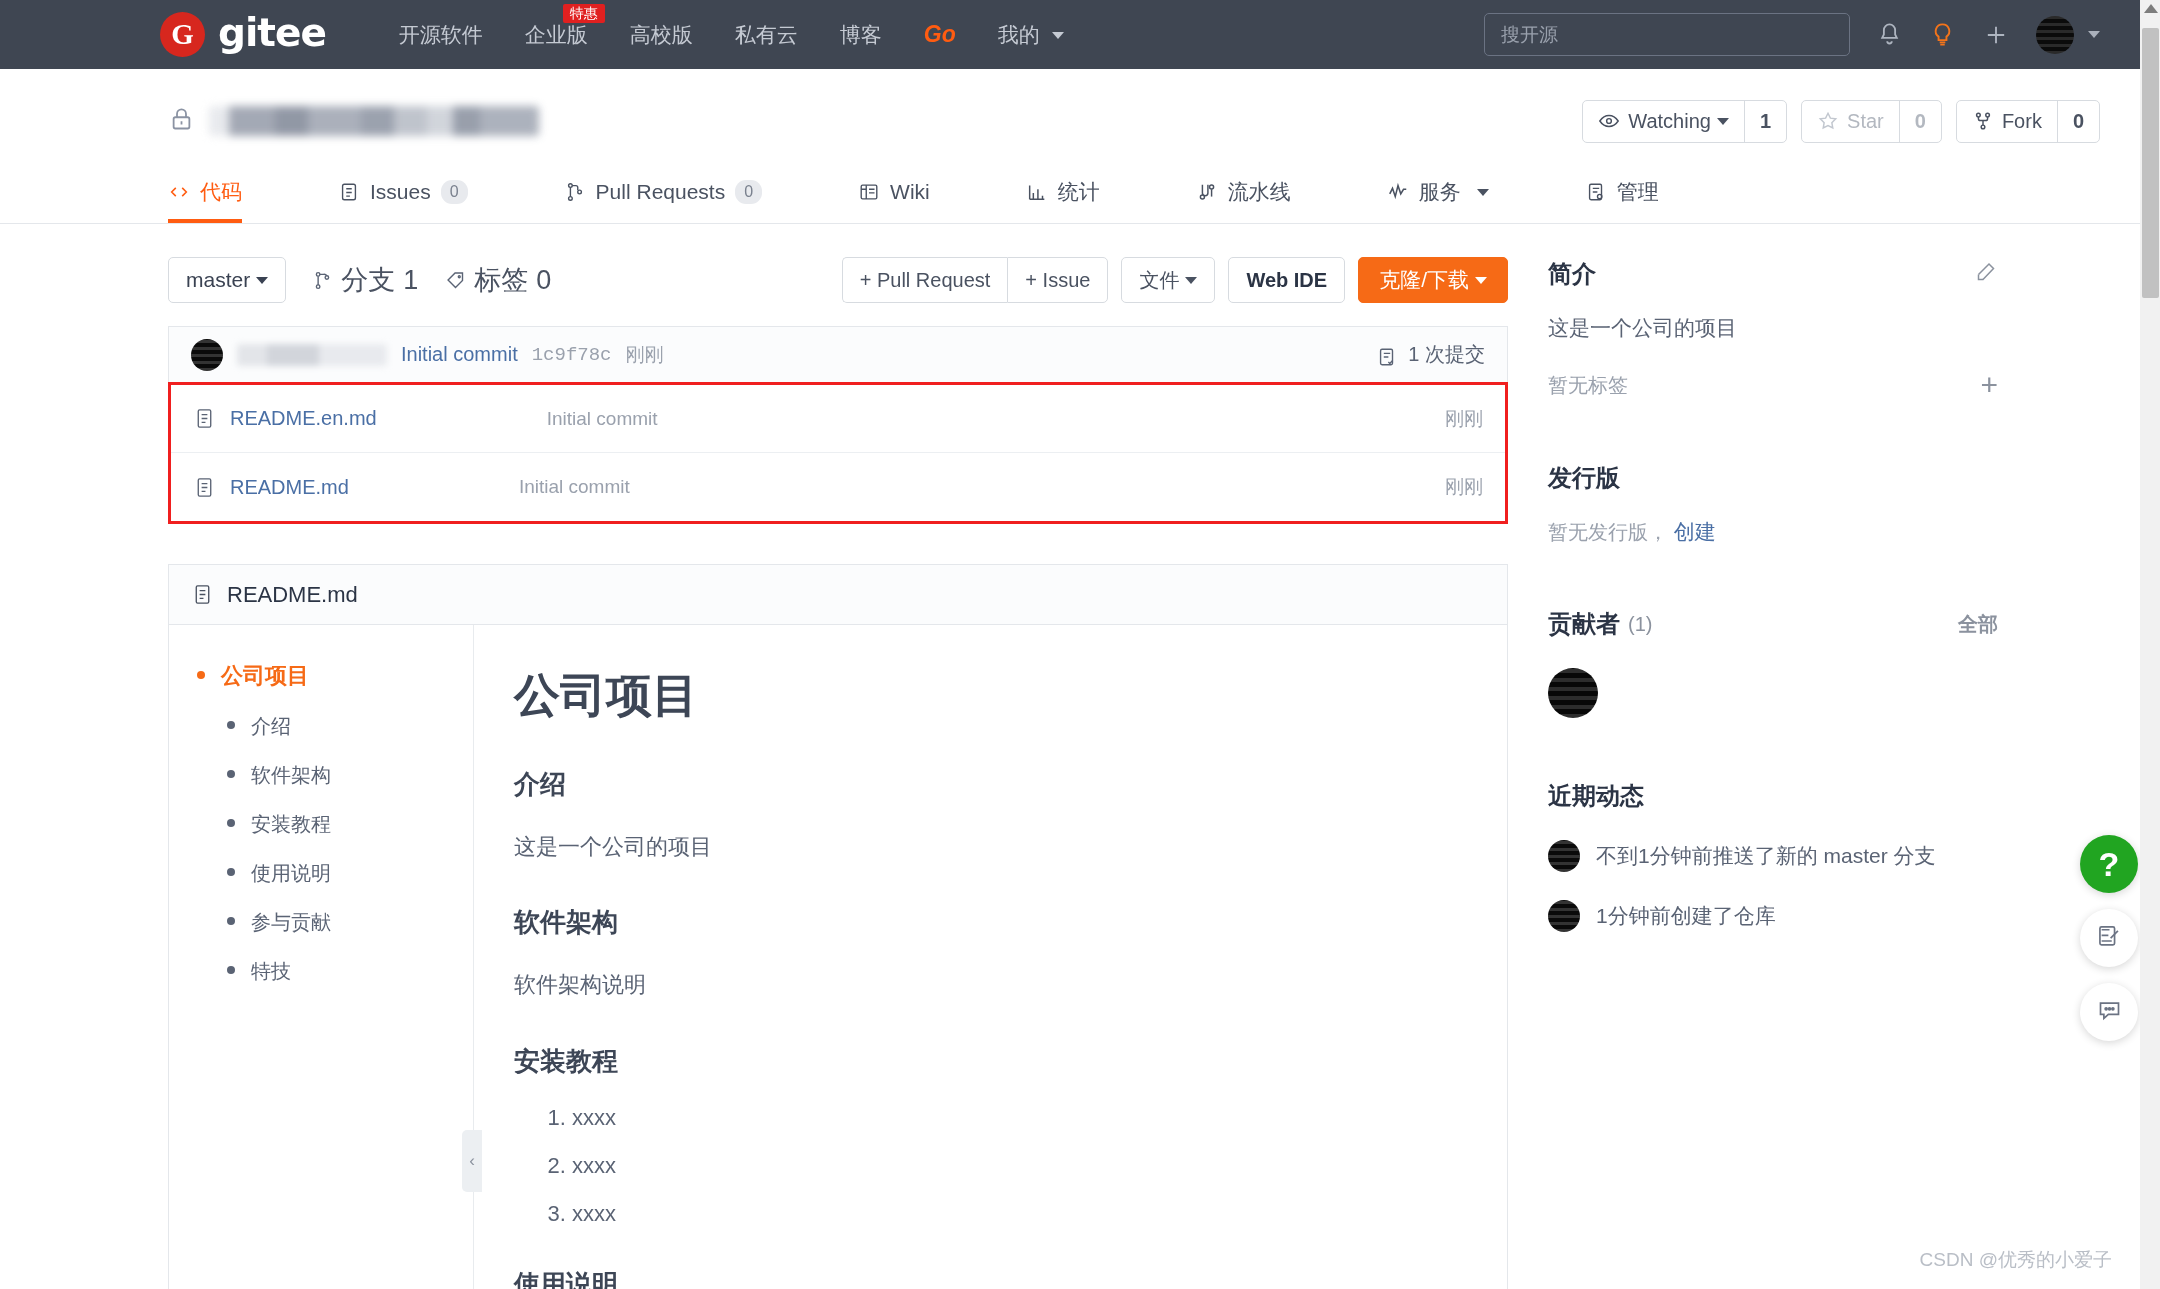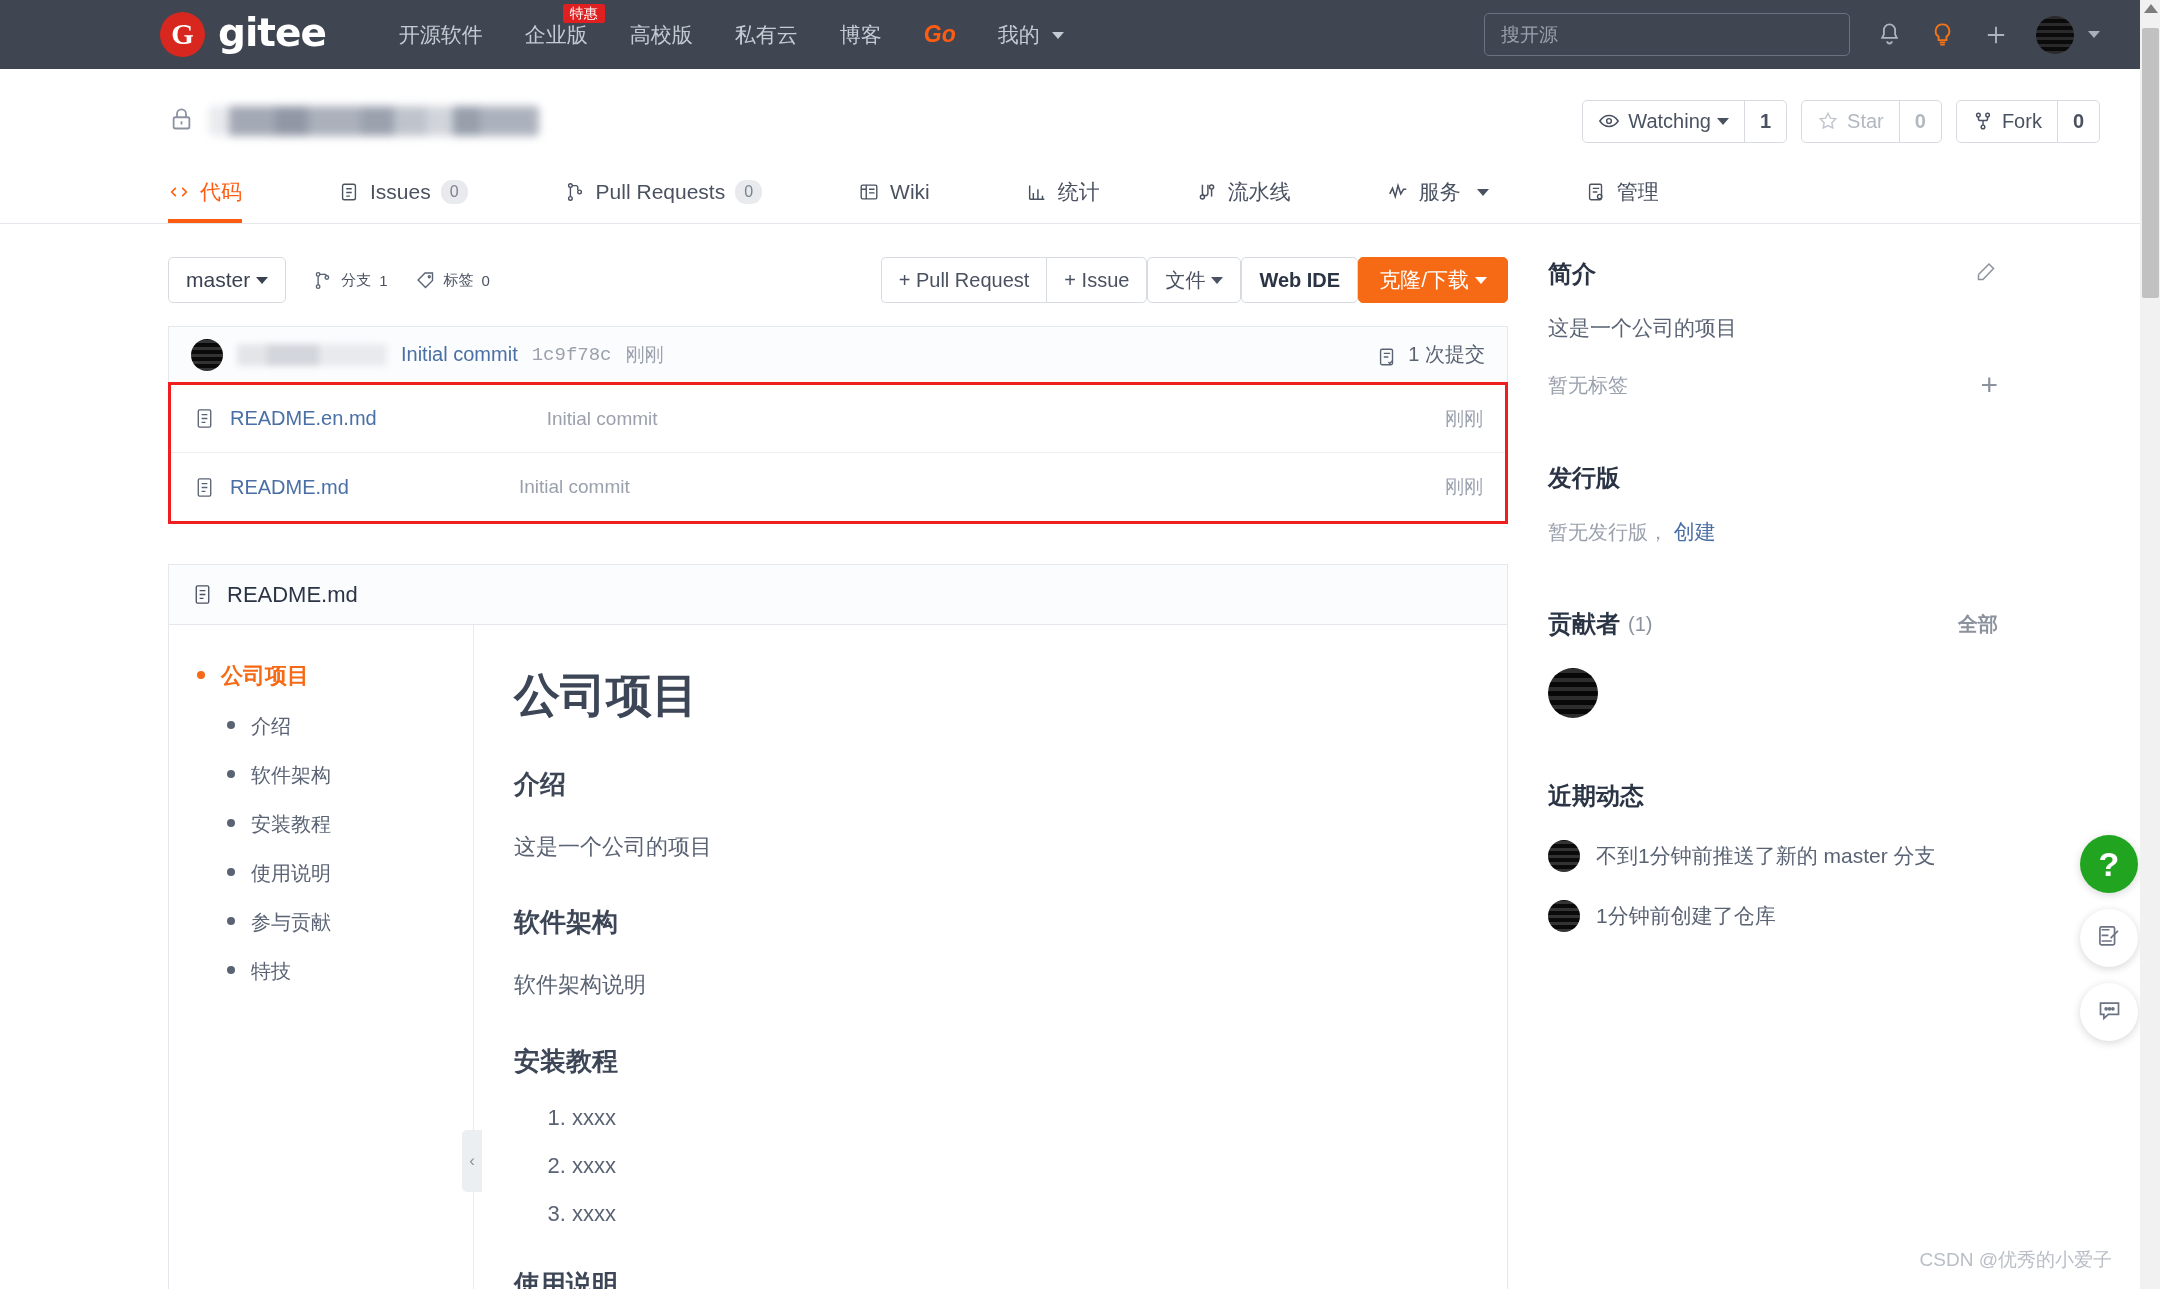--- a/index.html
+++ b/index.html
@@ -89,23 +89,23 @@
   
   .body-wrap { display: flex; padding: 0 60px 0 168px; gap: 40px; }
   .col-main { width: 1340px; }
   .col-side { width: 450px; padding-top: 34px; }
 
   .toolbar { display: flex; align-items: center; margin-top: 32px; height: 48px; }
   .branch-btn {
     border: 1px solid #d7dbe0; border-radius: 5px; height: 46px; padding: 0 17px;
     display: flex; align-items: center; font-size: 21px; color: #3a4252; background: #fff;
   }
-  .meta-ln { display: flex; align-items: center; gap: 9px; margin-left: 26px; font-size: 15px; color: #4a5261; }
+  .meta-ln { display: flex; align-items: center; gap: 9px; margin-left: 26px; font-size: 27px; color: #4a5261; }
   .meta-ln .grp { display: flex; align-items: center; gap: 8px; margin-right: 18px; }
-  .tb-right { margin-left: auto; display: flex; align-items: flex-end; }
+  .tb-right { margin-left: auto; display: flex; align-items: flex-end; gap: 13px; }
   .tb-btn {
     border: 1px solid #d7dbe0; border-radius: 5px; height: 46px; padding: 0 17px;
     display: flex; align-items: center; font-size: 20px; color: #4a5261; background: #fff;
     white-space: nowrap;
   }
   .tb-btn.bold { font-weight: bold; color: #2b3445; }
   .tb-btn.orange {
     background: #f66a16; color: #fff; border-color: #f66a16; font-size: 21px; padding: 12px 20px;
   }
   .pair { display: flex; }

